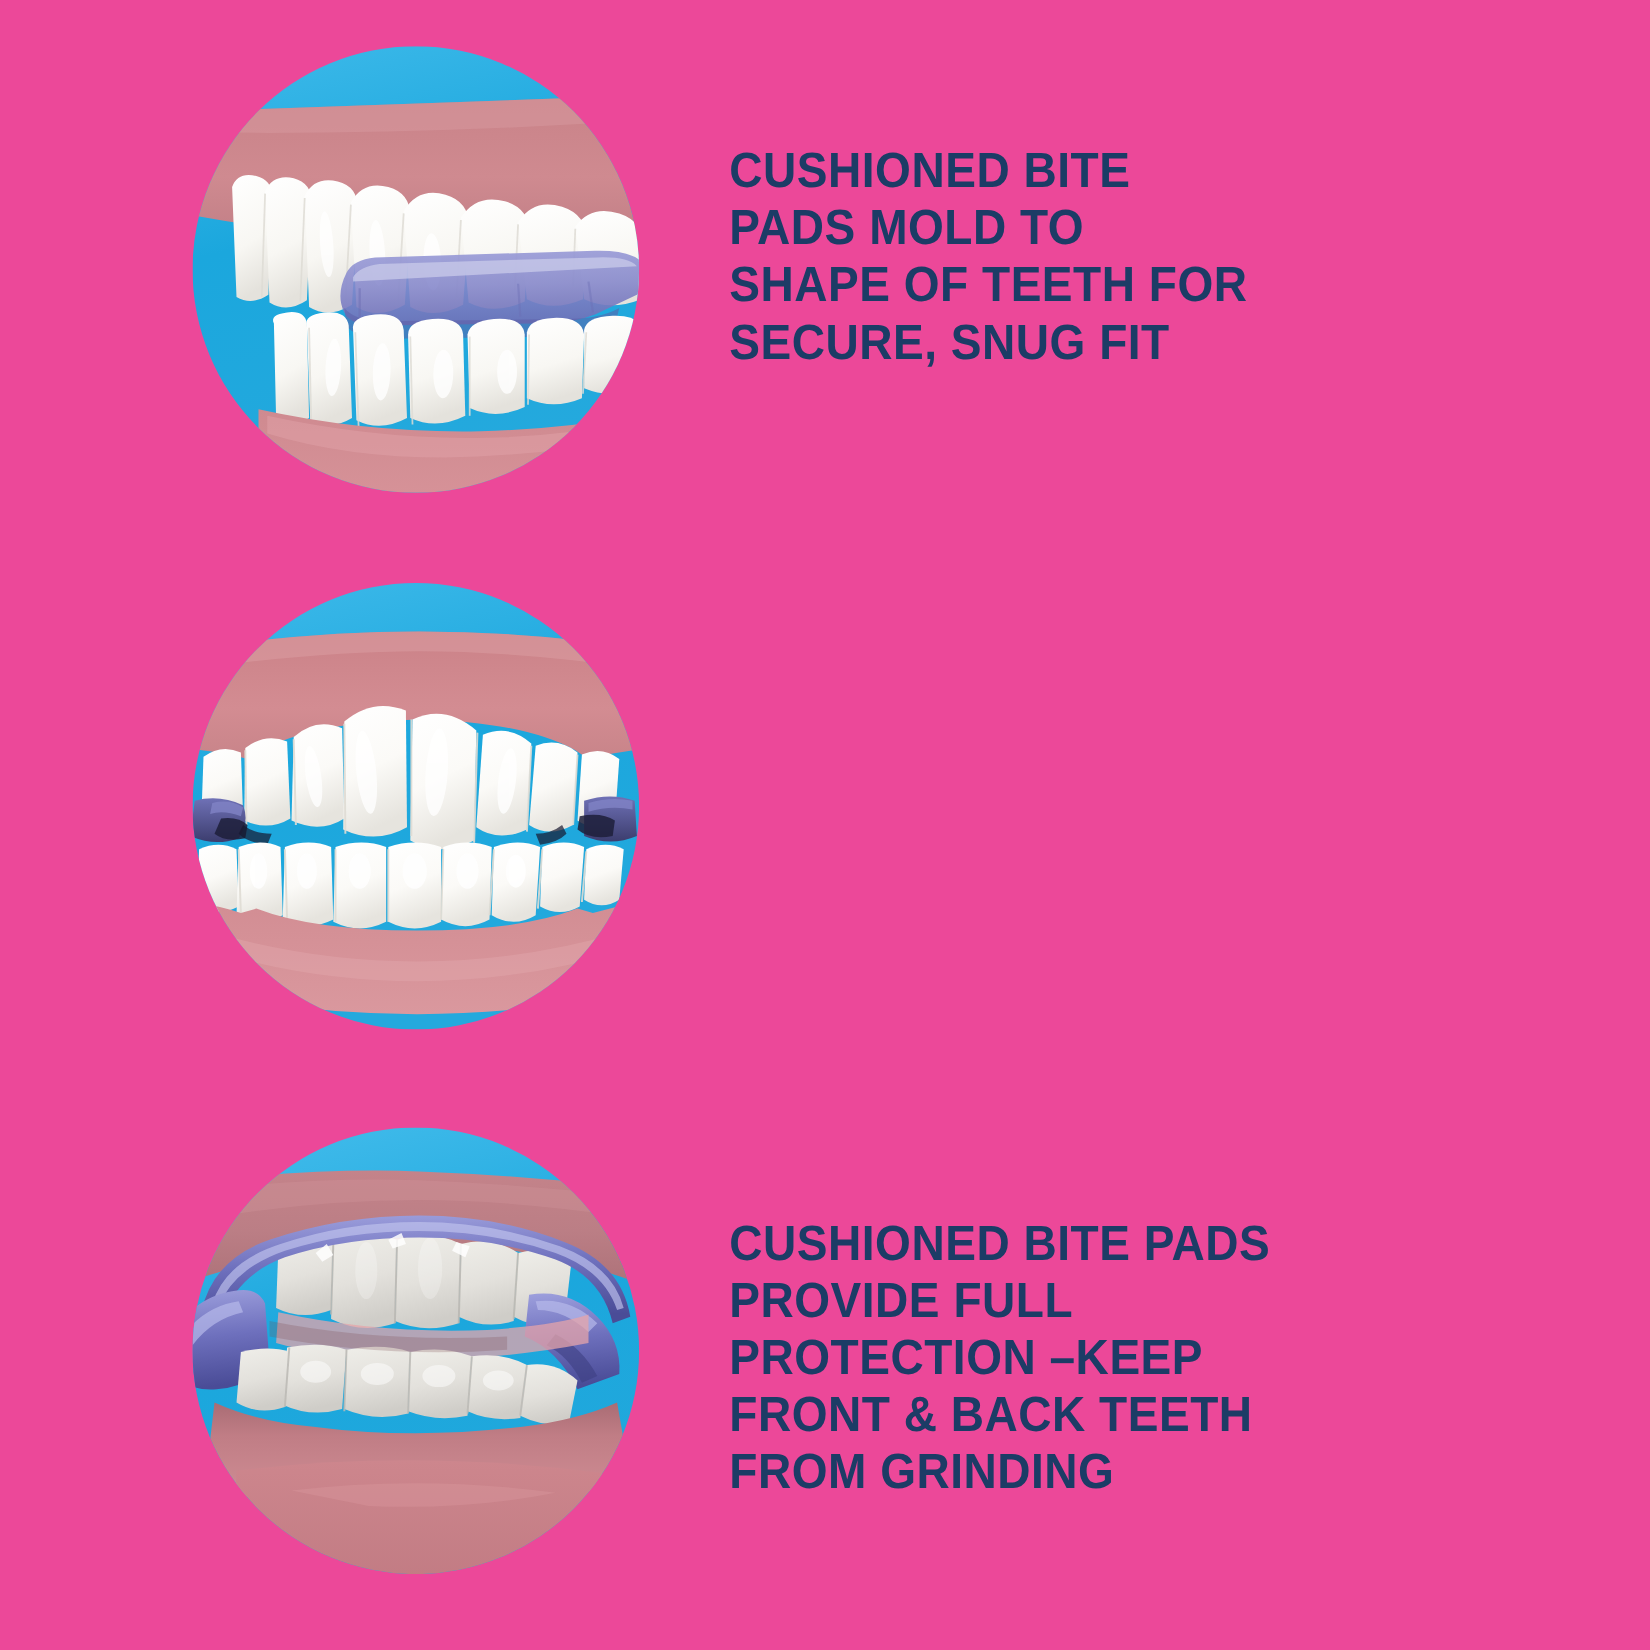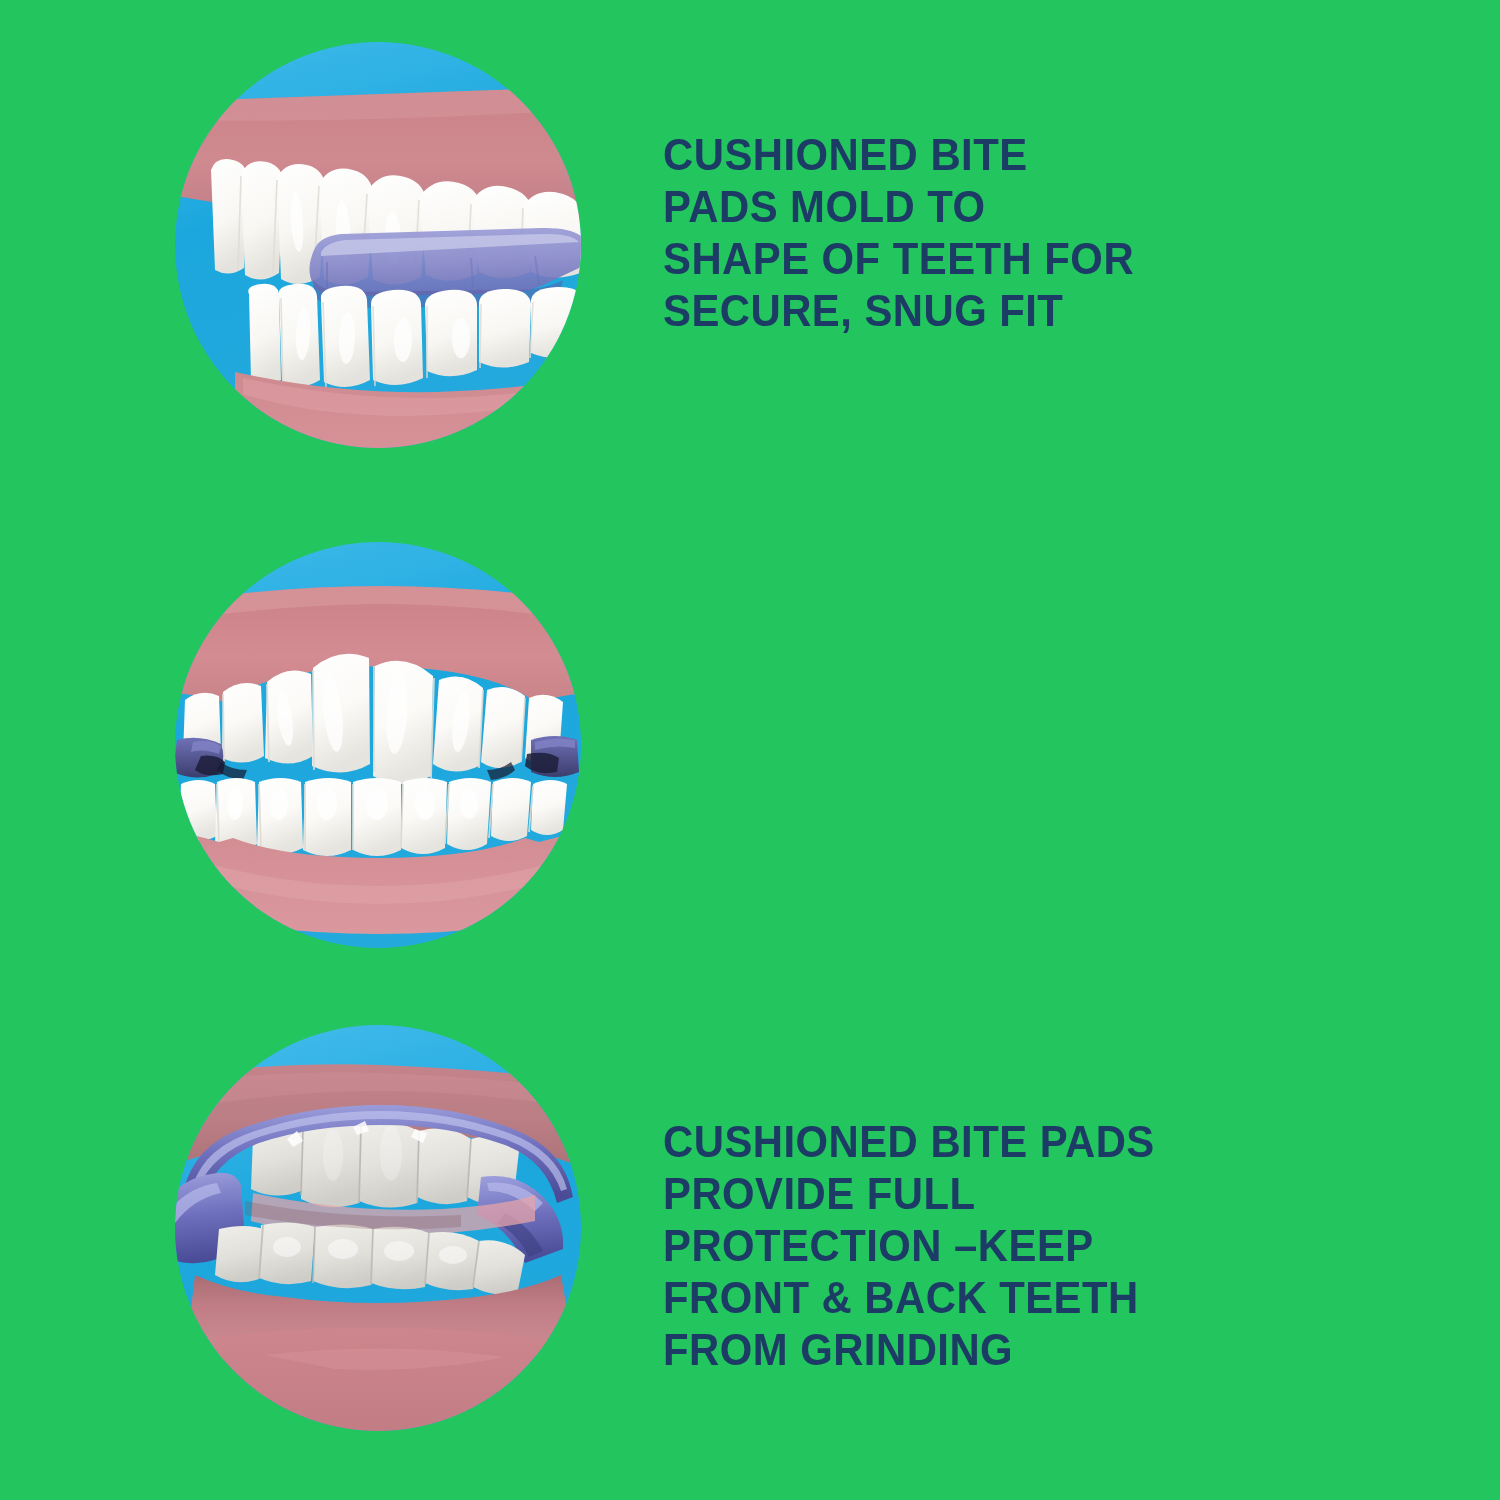--- a/index.html
+++ b/index.html
@@ -11,32 +11,32 @@
     width: 1500px;
     height: 1500px;
     font-family: "Liberation Sans", sans-serif;
     overflow: hidden;
   }
 
   #page {
     position: relative;
     width: 1500px;
     height: 1500px;
-    background: #22c55e;
+    background: #ec4899;
   }
 
   
   .feature-row {
     position: absolute;
     left: 0;
     width: 1500px;
     height: 470px;
   }
   .row-1 { top: 20px; }
-  .row-2 { top: 520px; }
+  .row-2 { top: 508px; }
   .row-3 { top: 1003px; }
 
   
   .illus-wrap {
     position: absolute;
     left: 175px;
     top: 22px;
     width: 406px;
     height: 406px;
   }

